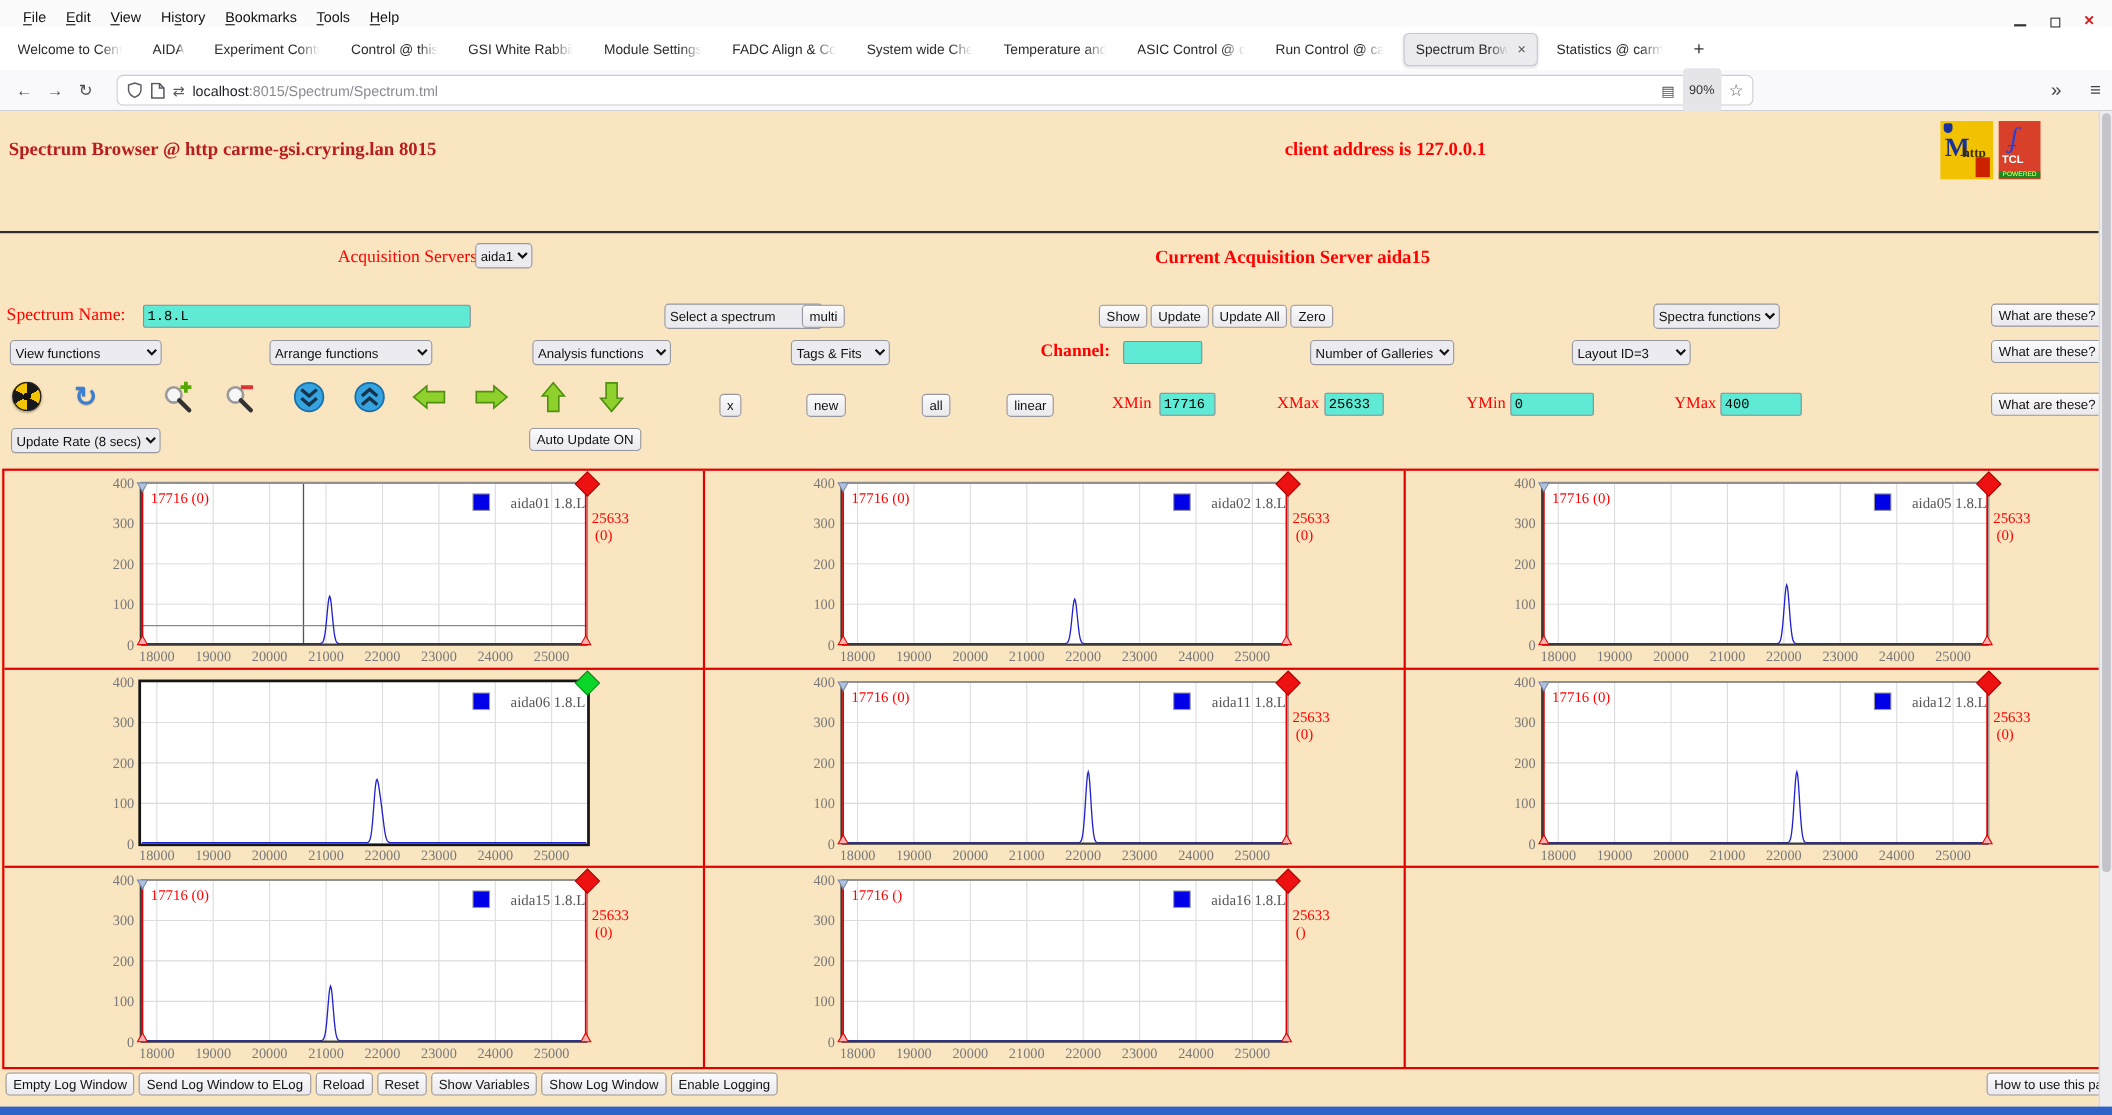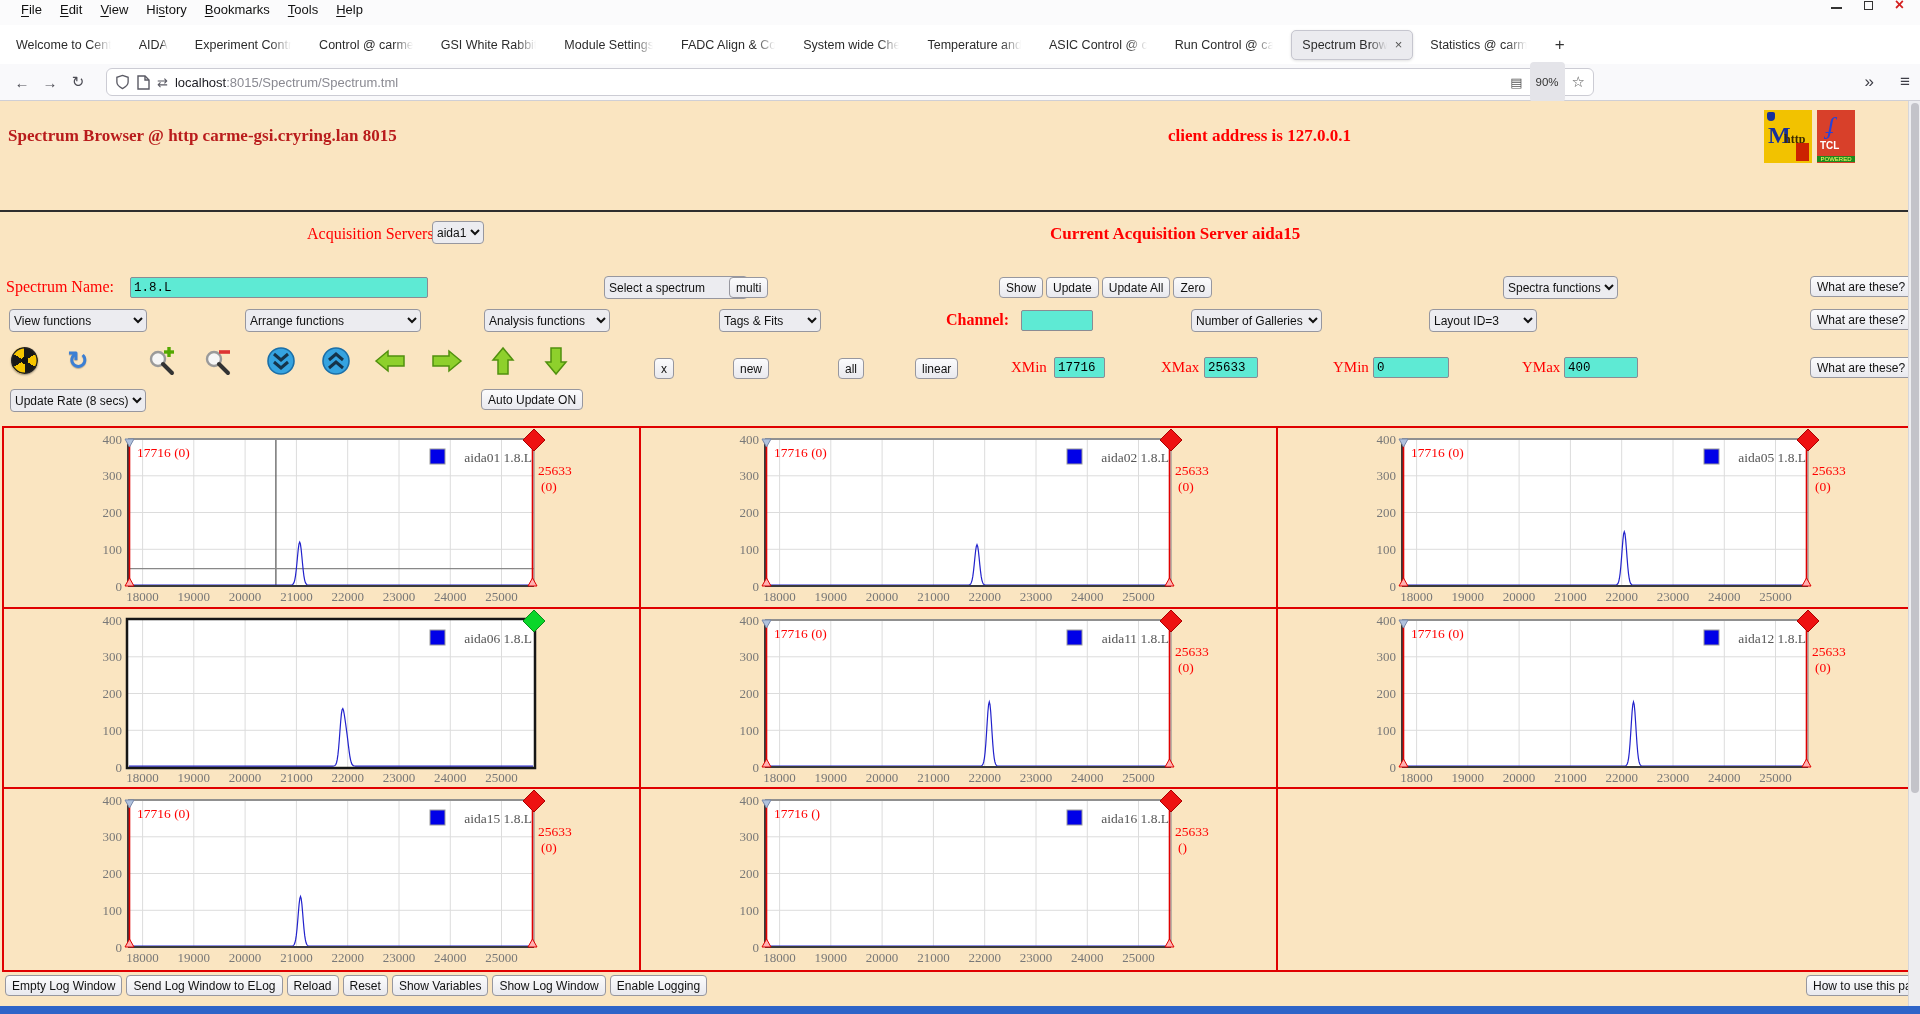--- a/index.html
+++ b/index.html
@@ -1,20 +1,20 @@
 <!DOCTYPE html>
 <html><head>
 <meta charset="utf-8">
 <style>
   *{margin:0;padding:0;box-sizing:border-box}
   html,body{width:1920px;height:1014px;overflow:hidden;background:#fff;
     font-family:"Liberation Sans",sans-serif;-webkit-font-smoothing:antialiased}
 
   
-  .menubar{height:25px;background:#fbfbfc;display:flex;align-items:flex-start;
+  .menubar{height:25px;background:#fbfbfc;display:flex;align-items:flex-end;
     padding-left:12px;font-size:13px;color:#111}
   .menu-item{padding:2px 9px;cursor:default}
   .menu-item u{text-underline-offset:2px}
   .win-controls{margin-left:auto;display:flex;align-items:center;gap:22px;padding-right:16px}
   .wc-min{width:11px;border-bottom:2px solid #333;height:8px}
   .wc-max{width:9px;height:9px;border:1.6px solid #333}
   .wc-close{color:#d41f1f;font-size:16px;font-weight:bold;line-height:10px}
 
   .tabbar{height:39px;background:#fff;display:flex;align-items:center;padding:0 6px;gap:7px}
   .tab{height:30px;display:flex;align-items:center;padding:0 10px;font-size:12.5px;
@@ -116,21 +116,21 @@
       <div class="tab">
         <span class="tlabel">Welcome to Cent</span>
       </div>
       <div class="tab">
         <span class="tlabel">AIDA</span>
       </div>
       <div class="tab">
         <span class="tlabel">Experiment Contr</span>
       </div>
       <div class="tab">
-        <span class="tlabel">Control @ carme</span>
+        <span class="tlabel">Control @ this</span>
       </div>
       <div class="tab">
         <span class="tlabel">GSI White Rabbit</span>
       </div>
       <div class="tab">
         <span class="tlabel">Module Settings</span>
       </div>
       <div class="tab">
         <span class="tlabel">FADC Align &amp; Co</span>
       </div>
@@ -216,23 +216,23 @@
   <div class="abs btn-row" style="left:999px;top:176px">
     <button>Show</button>
     <button>Update</button>
     <button>Update All</button>
     <button>Zero</button>
   </div>
   <select class="abs" style="left:1503px;top:175px;width:115px" id="sel-spectra"><option>Spectra functions</option></select>
   <button class="abs" style="left:1810px;top:175px">What are these?</button>
 
   <select class="abs" style="left:9px;top:208px;width:138px" id="sel-view"><option>View functions</option></select>
-  <select class="abs" style="left:245px;top:208px;width:176px" id="sel-arrange"><option>Arrange functions</option></select>
+  <select class="abs" style="left:245px;top:208px;width:148px" id="sel-arrange"><option>Arrange functions</option></select>
   <select class="abs" style="left:484px;top:208px;width:126px" id="sel-analysis"><option>Analysis functions</option></select>
-  <select class="abs" style="left:719px;top:208px;width:102px" id="sel-tags"><option>Tags &amp; Fits</option></select>
+  <select class="abs" style="left:719px;top:208px;width:90px" id="sel-tags"><option>Tags &amp; Fits</option></select>
   <div class="abs redserif lbl16" style="left:946px;top:210px;font-weight:bold">Channel:</div>
   <input type="text" class="abs" style="left: 1021px; top: 209px; width: 72px;" value="">
   <select class="abs" style="left:1191px;top:208px;width:131px" id="sel-galleries"><option>Number of Galleries</option></select>
   <select class="abs" style="left:1429px;top:208px;width:108px" id="sel-layout"><option>Layout ID=3</option></select>
   <button class="abs" style="left:1810px;top:208px">What are these?</button>
 
   <span id="icons-anchor"><span class="ticon" style="left: 8px;">
         <span class="rad"></span>
       </span><span class="ticon" style="left: 62px;">
         <span class="refr">↻</span>

